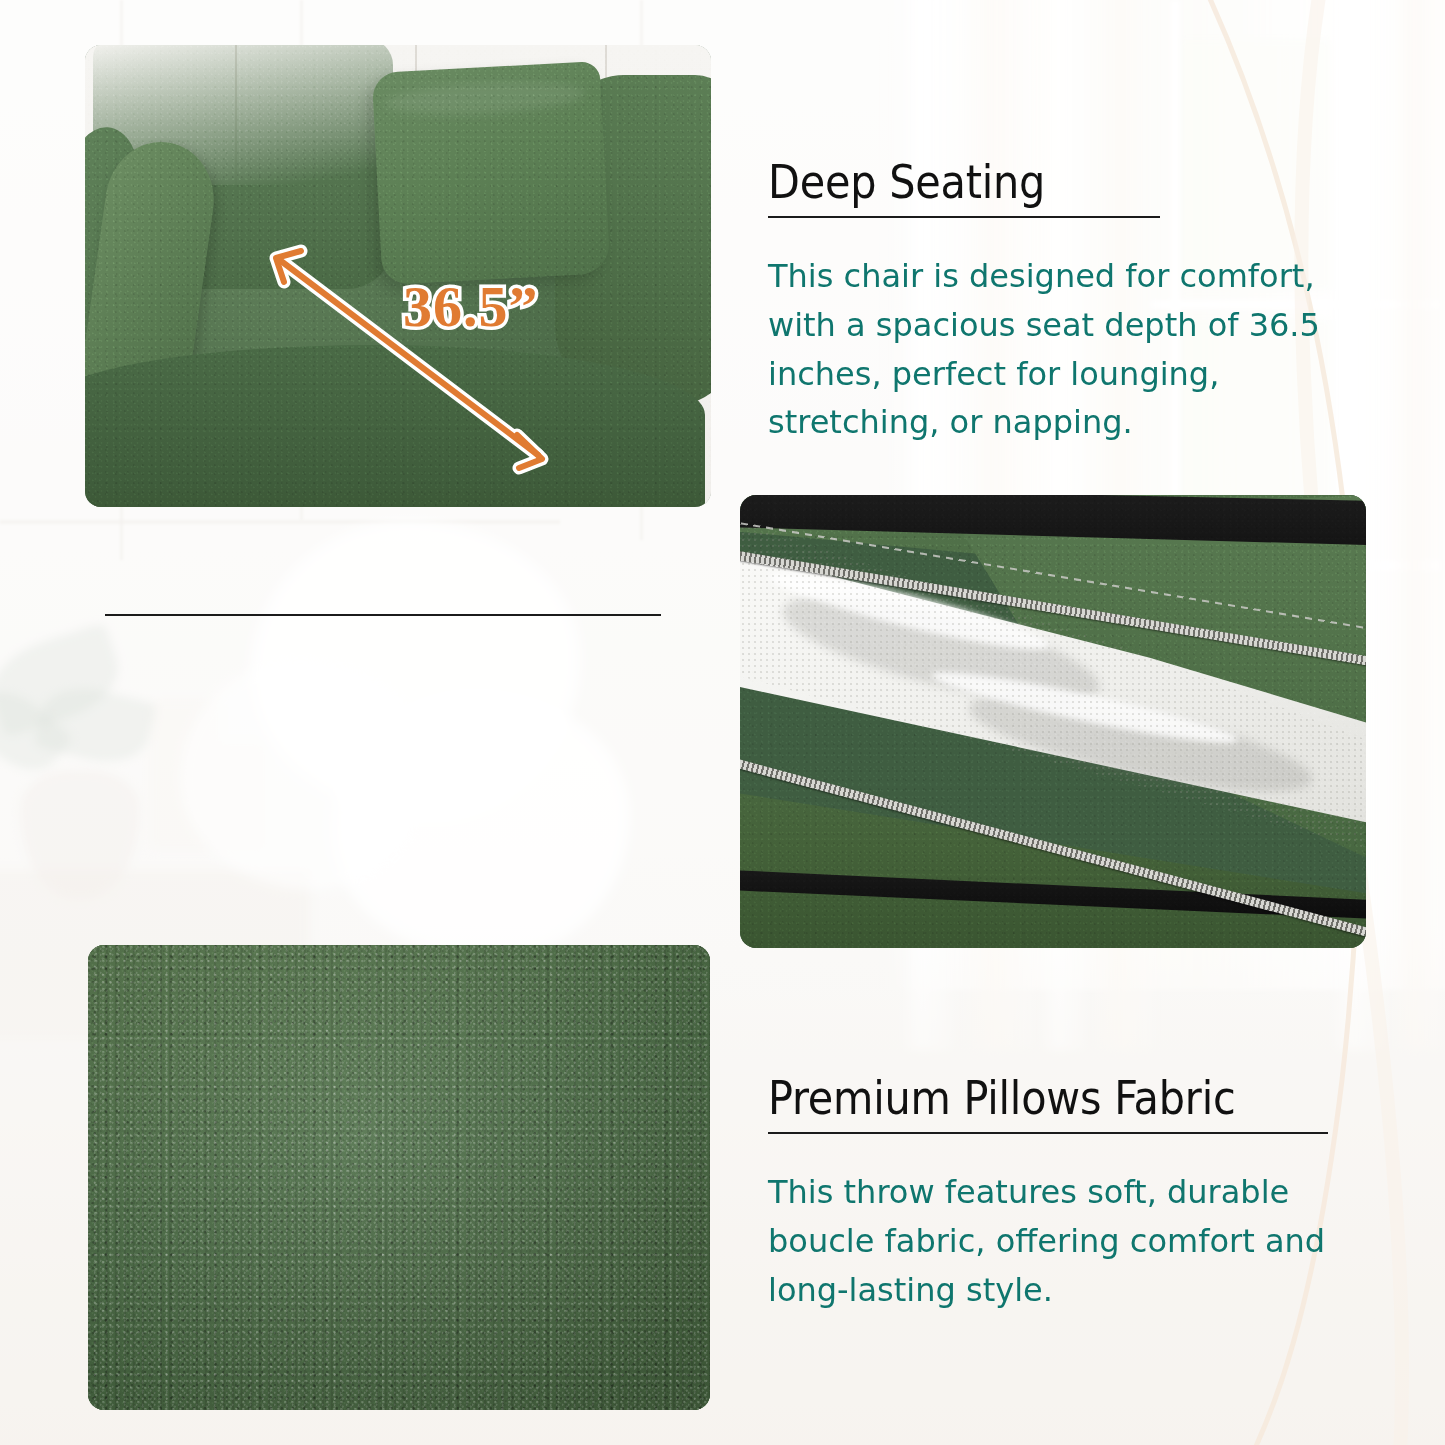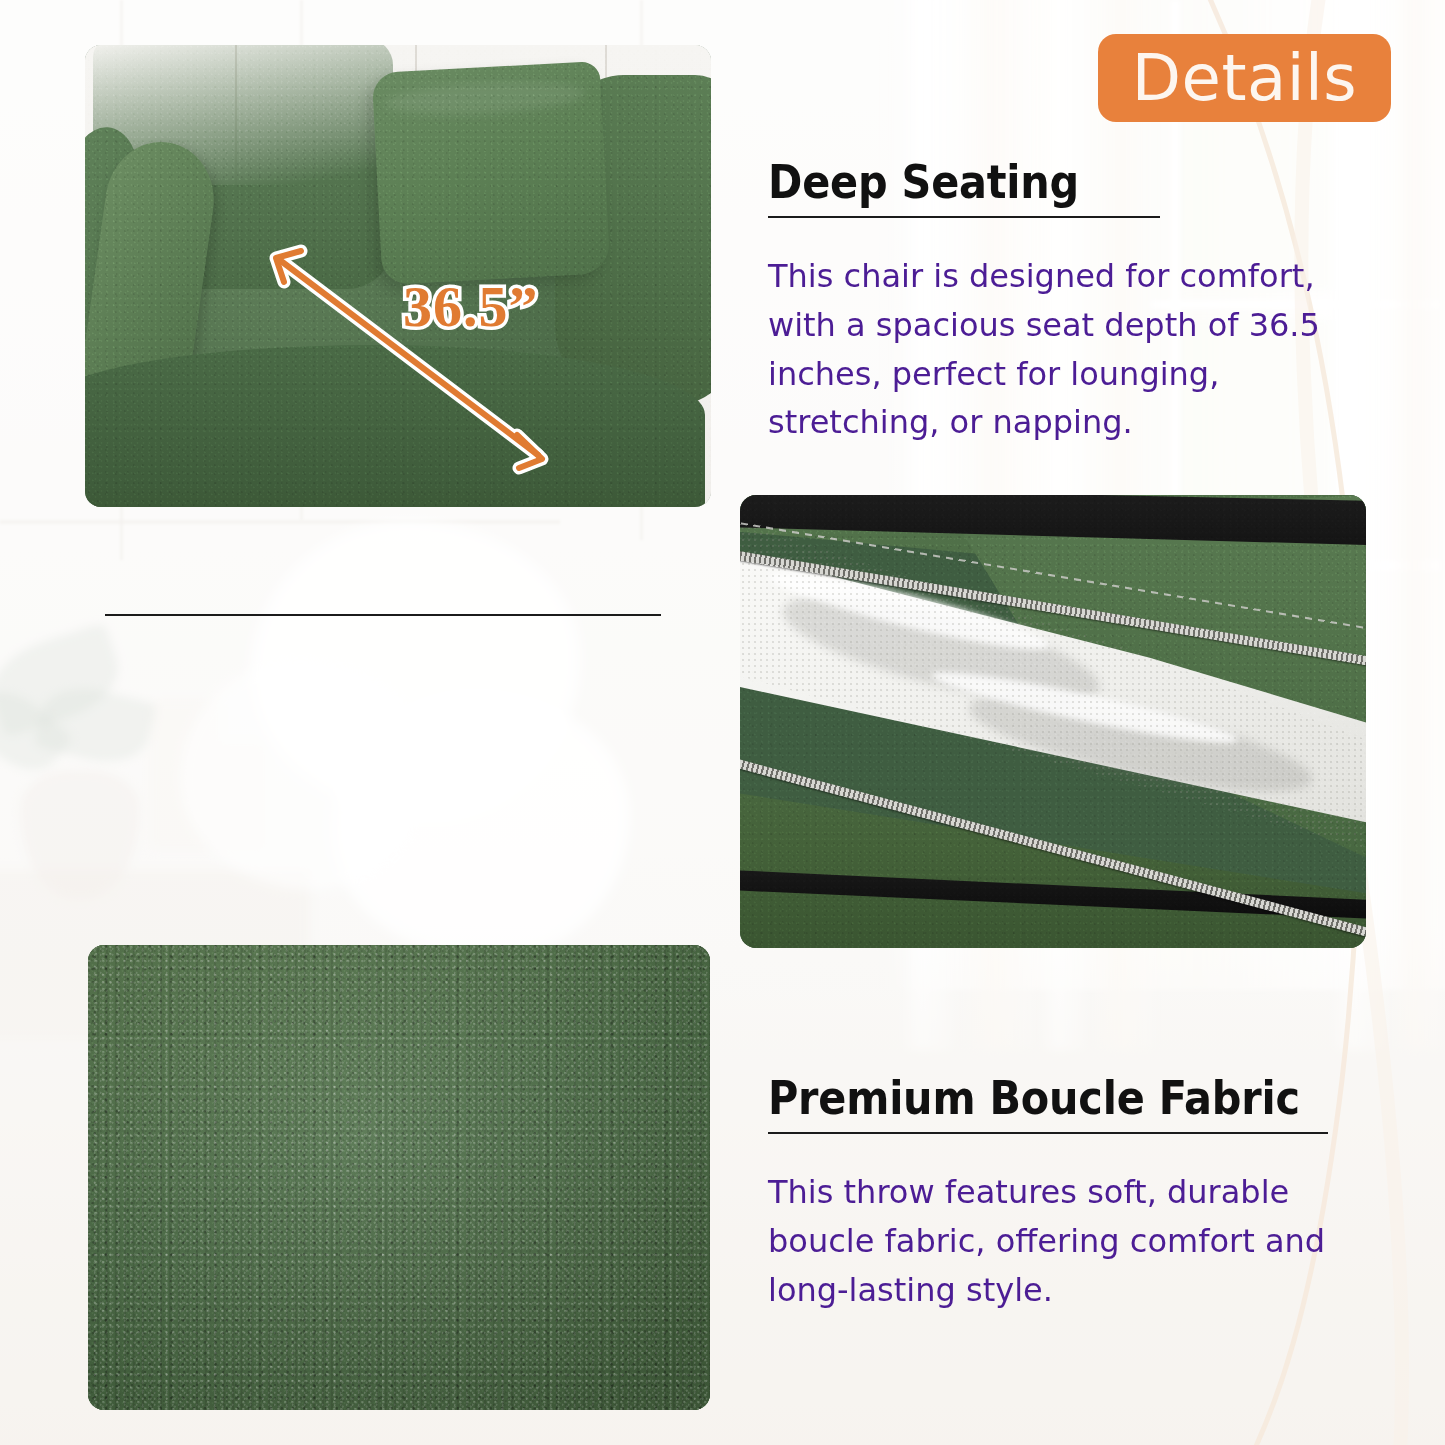--- a/index.html
+++ b/index.html
@@ -343,38 +343,38 @@
   .fabric-sheen {
     position: absolute; inset: 0;
     background: radial-gradient(ellipse at 45% 40%, rgba(255,255,255,0.10) 0%, rgba(0,0,0,0.12) 85%);
   }
 
   
   .block { position: absolute; }
   .block h2 {
     margin: 0;
     font-family: "DejaVu Sans Condensed", "Liberation Sans Narrow", "Liberation Sans", sans-serif;
-    font-weight: 700;
+    font-weight: 400;
     font-size: 46px;
     line-height: 1.05;
     color: #111111;
     letter-spacing: -0.2px;
     white-space: nowrap;
   }
   .rule {
     height: 2px;
     background: #1b1b1b;
     margin-top: 10px;
   }
   .block p {
     margin: 34px 0 0 0;
     font-family: "DejaVu Sans", "Liberation Sans", sans-serif;
     font-size: 32px;
     line-height: 1.52;
-    color: #4c1d95;
+    color: #0f766e;
     font-weight: 400;
   }
 
   #block-deep     { left: 768px; top: 158px;  width: 600px; }
   #block-deep .rule   { width: 392px; }
   #block-pillows  { left: 105px; top: 604px;  width: 600px; }
   #block-pillows .rule{ width: 556px; }
   #block-fabric   { left: 768px; top: 1074px; width: 600px; }
   #block-fabric .rule { width: 560px; }
 </style>
@@ -420,23 +420,20 @@
     <div class="bg-floor"></div>
 
     <svg class="deco-curve" viewBox="0 0 1445 1445" preserveAspectRatio="none">
       <path d="M1206 -10 C1330 260, 1392 640, 1342 1080 C1312 1330, 1268 1420, 1252 1455" fill="none" stroke="#e9c9a8" stroke-width="5" opacity="0.85"></path>
       <path d="M1320 -10 C1286 200, 1300 520, 1352 820 C1392 1080, 1408 1300, 1400 1455" fill="none" stroke="#f0dcc6" stroke-width="14" opacity="0.55"></path>
     </svg>
 
     <div class="bg-veil"></div>
   </div>
 
-  <div class="details-badge" id="details-badge" style="background: rgb(232, 129, 60); color: rgb(253, 246, 239);">
-    <span>Details</span>
-  </div>
 
   <div class="photo" id="photo-seat">
     <div class="seat-scene">
       <div class="seat-wall"></div>
       <div class="seat-wall-stripe" style="left:150px;"></div>
       <div class="seat-wall-stripe" style="left:330px;"></div>
       <div class="seat-wall-stripe" style="left:520px;"></div>
     </div>
 
     <div class="seat-body"></div>
@@ -497,18 +494,18 @@
     <div class="boucle"></div>
   </div>
 
   <div class="photo" id="photo-fabric">
     <div class="fabric-base"></div>
     <div class="fabric-sheen"></div>
     <div class="boucle"></div>
   </div>
 
   <div class="block" id="block-fabric">
-    <h2>Premium Boucle Fabric</h2>
+    <h2>Premium Pillows Fabric</h2>
     <div class="rule"></div>
     <p>This throw features soft, durable boucle fabric, offering comfort and long-lasting style.</p>
   </div>
 
 </div>
 
 </body></html>

